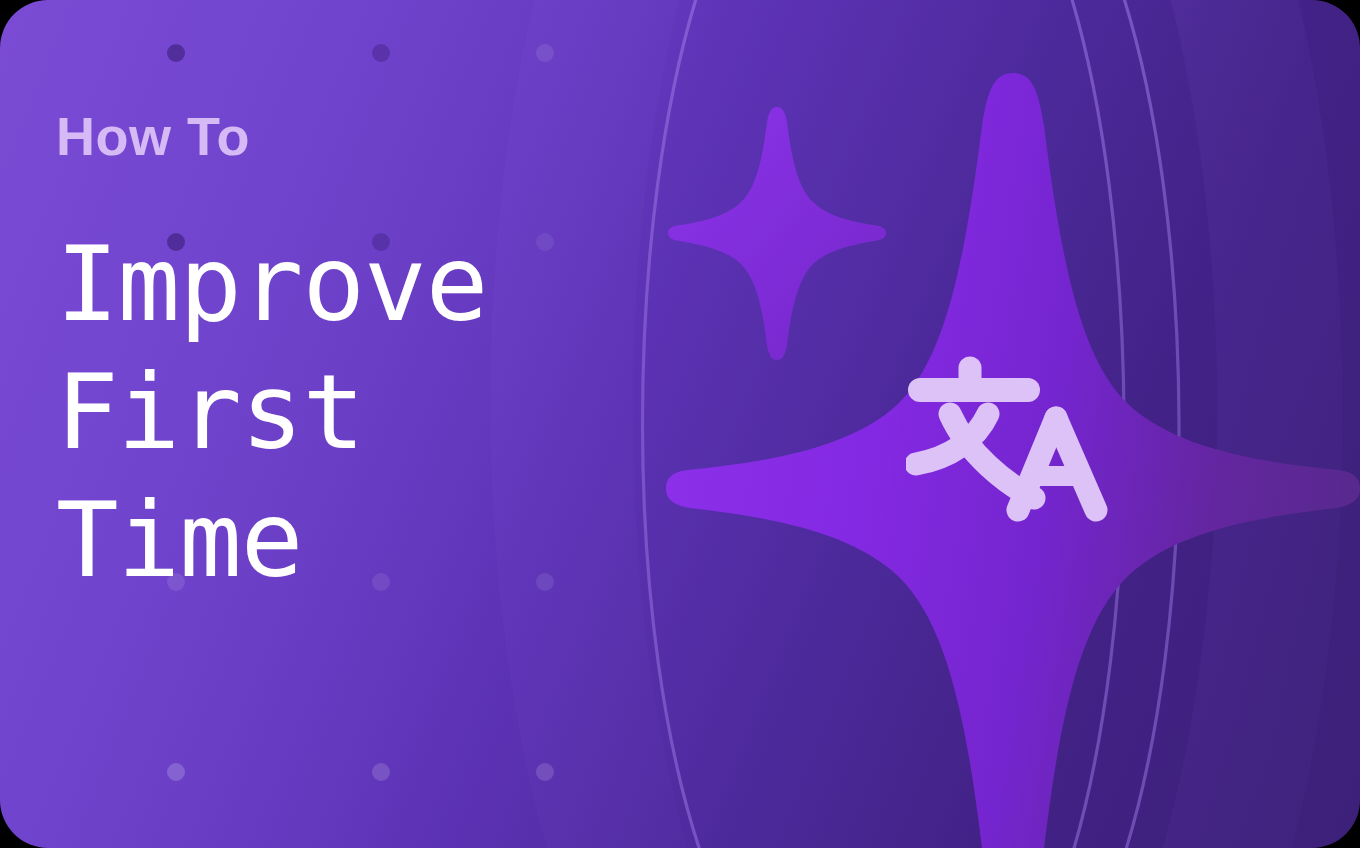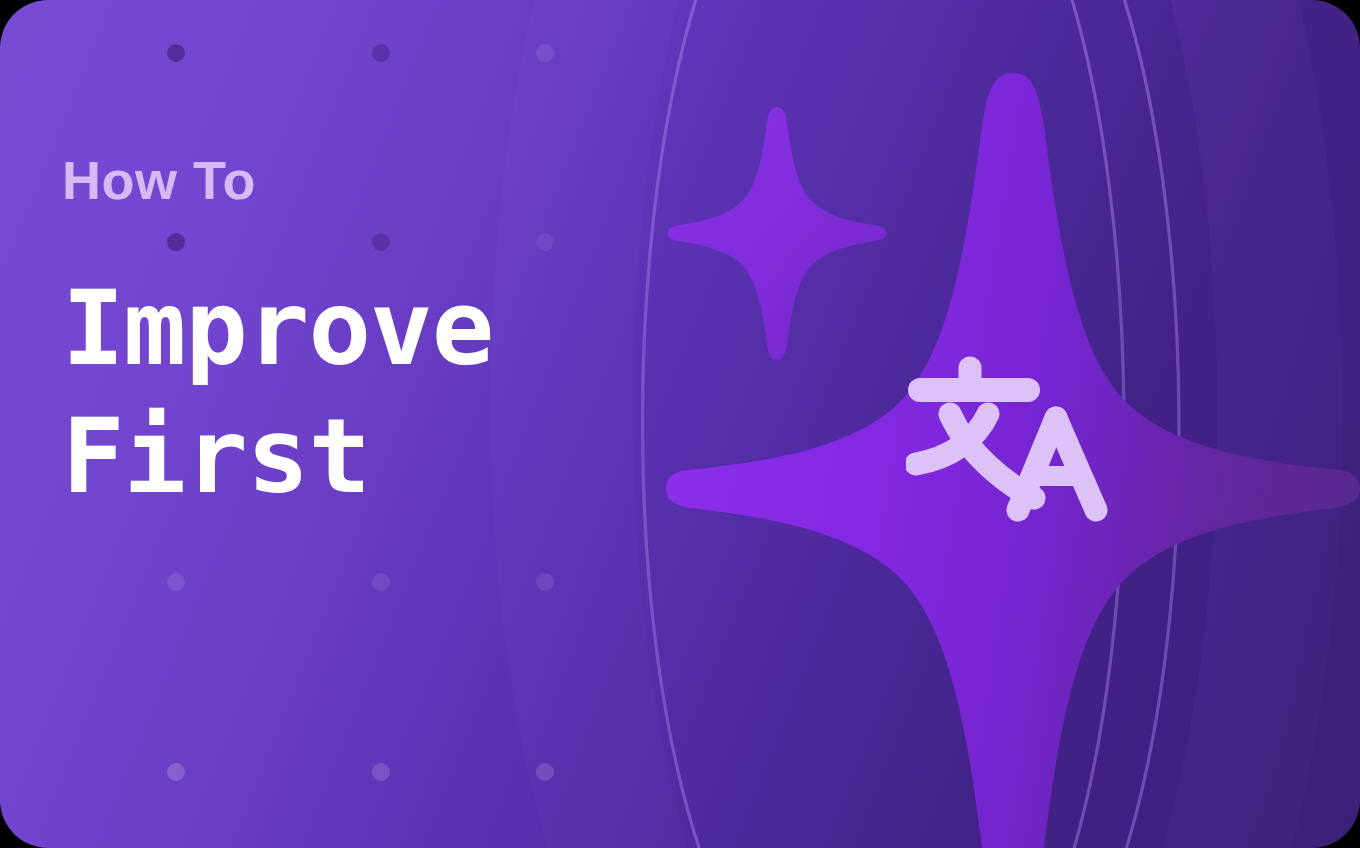--- a/index.html
+++ b/index.html
@@ -61,45 +61,44 @@
     position: absolute;
     left: 906px;
     top: 352px;
     width: 216px;
     height: 176px;
   }
 
   
   #text-block {
     position: absolute;
-    left: 62px;
+    left: 56px;
     top: 104px;
     width: 620px;
-    margin-top: 44px;
   }
   #eyebrow {
     font-family: "Liberation Sans", sans-serif;
     font-weight: 700;
     font-size: 54px;
     line-height: 64px;
     letter-spacing: 0.5px;
     color: #D6BAF6;
     margin: 0 0 52px 0;
     white-space: nowrap;
   }
   #headline {
     font-family: "DejaVu Sans Mono", "Liberation Mono", monospace;
     font-weight: 400;
     font-size: 104px;
     line-height: 128px;
     color: #FFFFFF;
     margin: 0;
     letter-spacing: -1px;
   }
-  #headline .line { display: block; white-space: nowrap; font-weight: bold; }
+  #headline .line { display: block; white-space: nowrap; }
 </style>
 </head>
 <body>
 
 <div id="card" style="border-radius: 48px;">
 
   <svg id="arcs" viewBox="0 0 1360 848" preserveAspectRatio="none" aria-hidden="true">
     <defs>
       <linearGradient id="arcFade" x1="0" y1="0" x2="0" y2="1">
         <stop offset="0%" stop-color="#9E7AE6" stop-opacity="0.55"></stop>
@@ -214,16 +213,17 @@
 
       <path d="M 128 124 L 174 124" stroke-width="20"></path>
     </g>
   </svg>
 
   <div id="text-block">
     <p id="eyebrow">How To</p>
     <h1 id="headline">
       <span class="line">Improve</span>
       <span class="line">First</span>
+      <span class="line">Time</span>
     </h1>
   </div>
 
 </div>
 
 </body></html>

